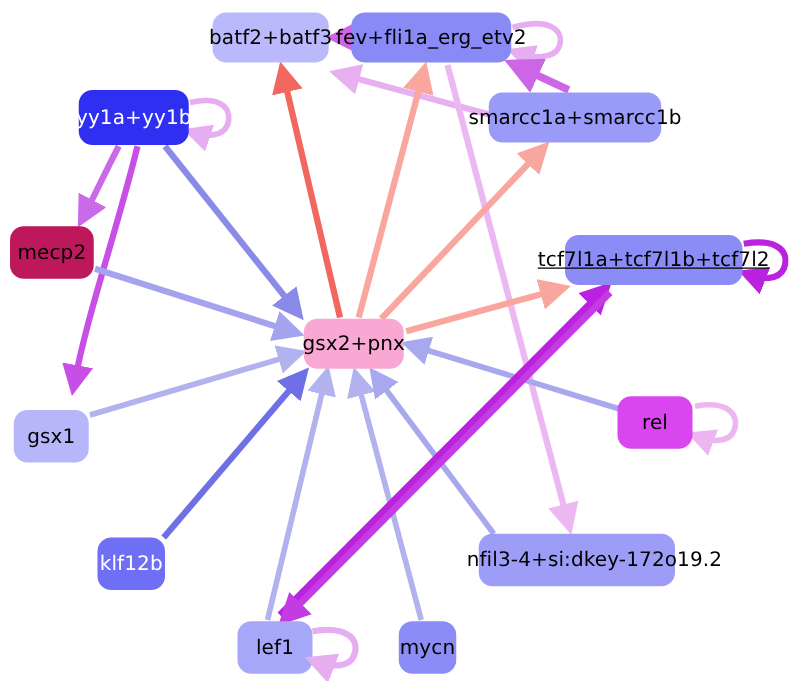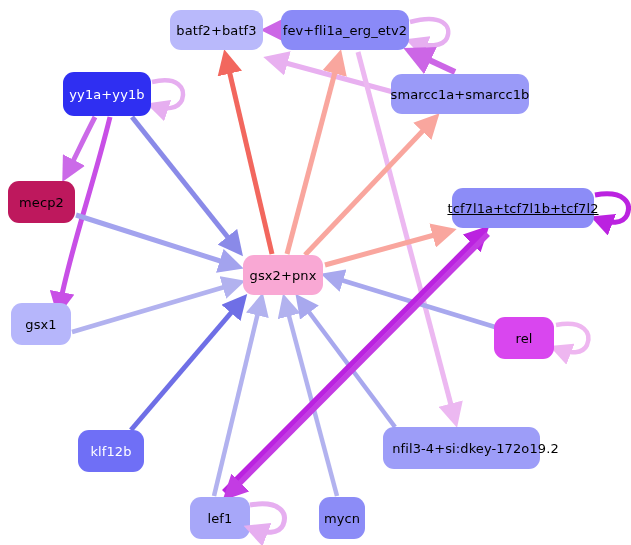--- a/index.html
+++ b/index.html
@@ -9,21 +9,21 @@
     background:#ffffff;
     font-family:"DejaVu Sans","Liberation Sans",sans-serif;
     overflow:hidden;
   }
   #edges{position:absolute;left:0;top:0;width:631px;height:545px;}
   .node{
     position:absolute;
     box-sizing:border-box;
     display:flex;align-items:center;justify-content:center;
     border-radius:11px;
-    font-size:13px;
+    font-size:16px;
     line-height:1;
     white-space:nowrap;
     text-align:center;
     letter-spacing:0.1px;
     z-index:5;
   }
 </style>
 </head>
 <body>
 
@@ -150,29 +150,29 @@
   </div>
 
   <div class="node" style="left:452px;top:188px;width:142px;height:40px;background:#8c8cf7;color:#000;text-decoration:underline;">
     <span>tcf7l1a+tcf7l1b+tcf7l2</span>
   </div>
 
   <div class="node" style="left:243px;top:255px;width:80px;height:40px;background:#f9a8d4;color:#000;justify-content:center;">
     <span>gsx2+pnx</span>
   </div>
 
-  <div class="node" style="left:11px;top:303px;width:60px;height:42px;background:#b6b6fb;color:#000;">
+  <div class="node" style="left:11px;top:328px;width:60px;height:42px;background:#b6b6fb;color:#000;">
     <span>gsx1</span>
   </div>
 
   <div class="node" style="left:494px;top:317px;width:60px;height:42px;background:#d946ef;color:#000;">
     <span>rel</span>
   </div>
 
-  <div class="node" style="left:78px;top:430px;width:66px;height:42px;background:#6f6ff6;color:#fff;">
+  <div class="node" style="left:78px;top:430px;width:54px;height:42px;background:#6f6ff6;color:#fff;">
     <span>klf12b</span>
   </div>
 
   <div class="node" style="left:383px;top:427px;width:157px;height:42px;background:#9d9df8;color:#000;padding-left:28px;">
     <span>nfil3-4+si:dkey-172o19.2</span>
   </div>
 
   <div class="node" style="left:190px;top:497px;width:60px;height:42px;background:#a7a7f9;color:#000;">
     <span>lef1</span>
   </div>

